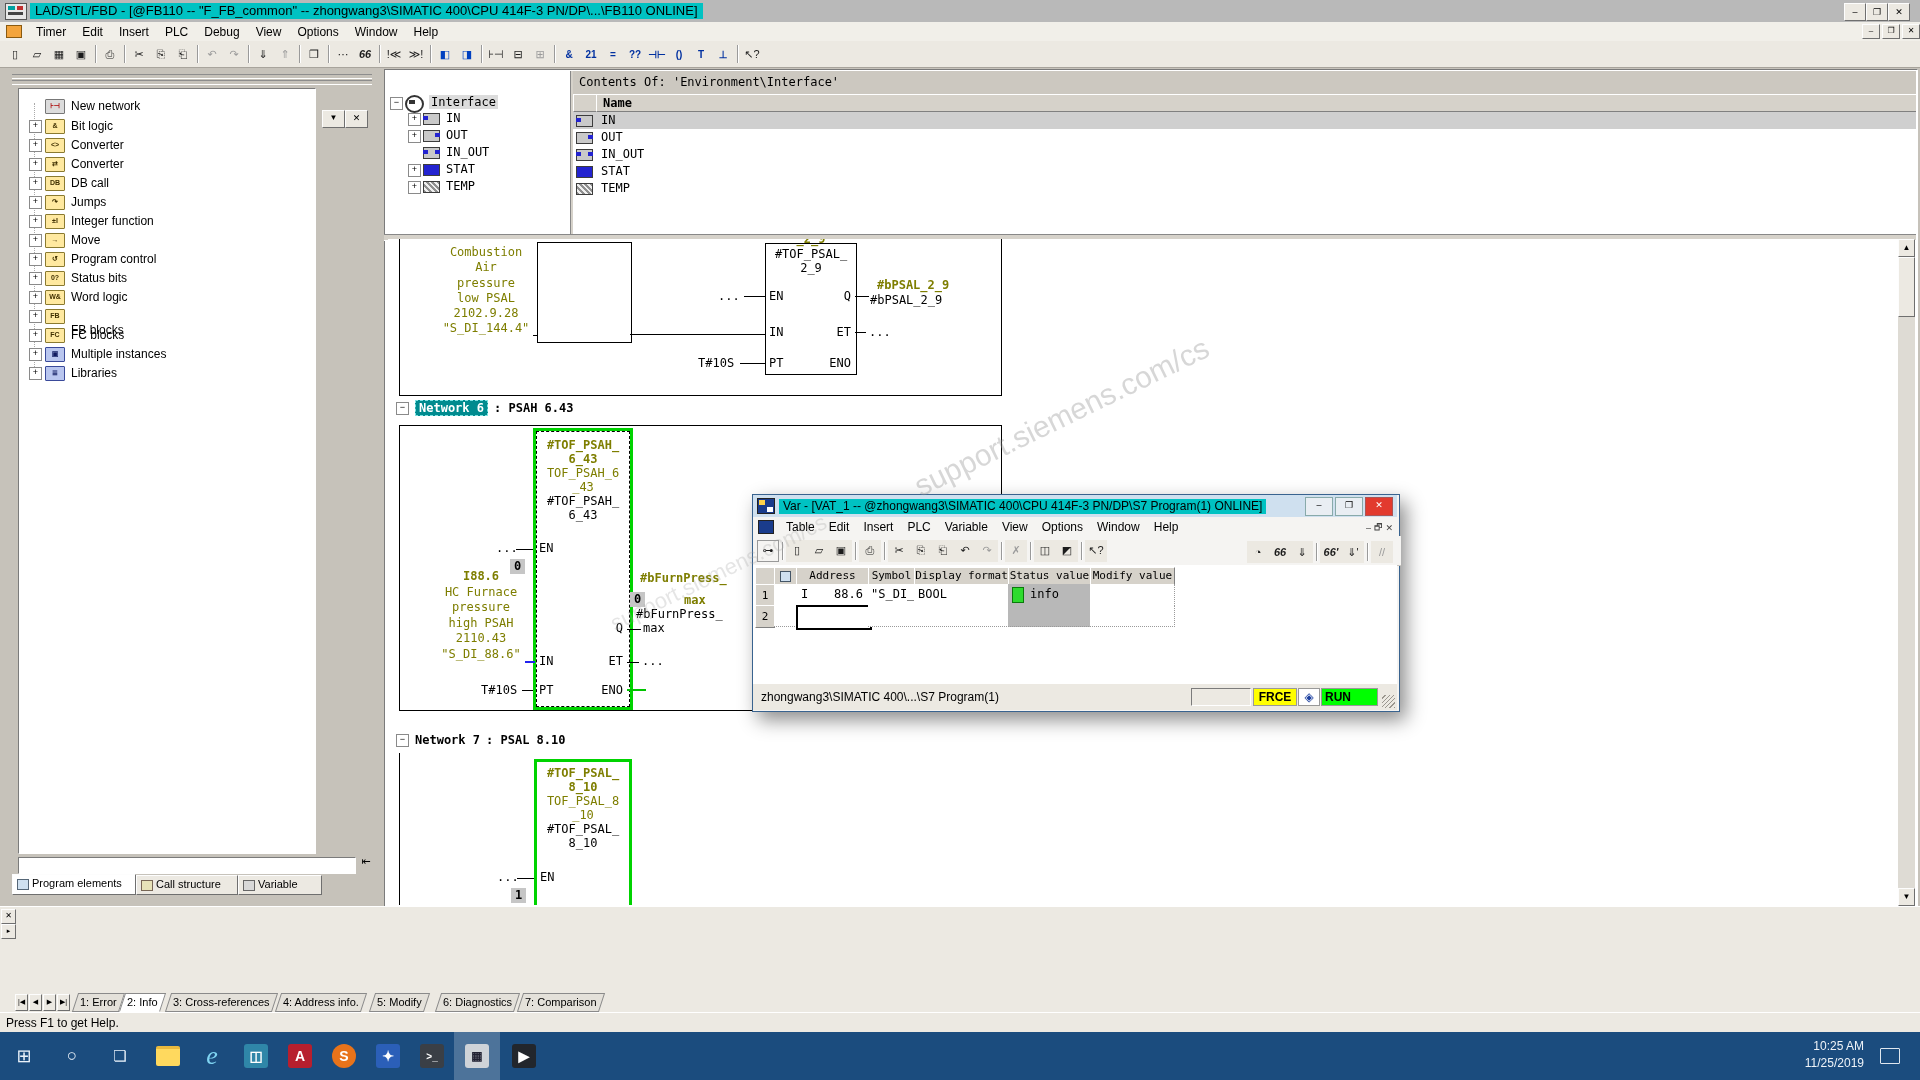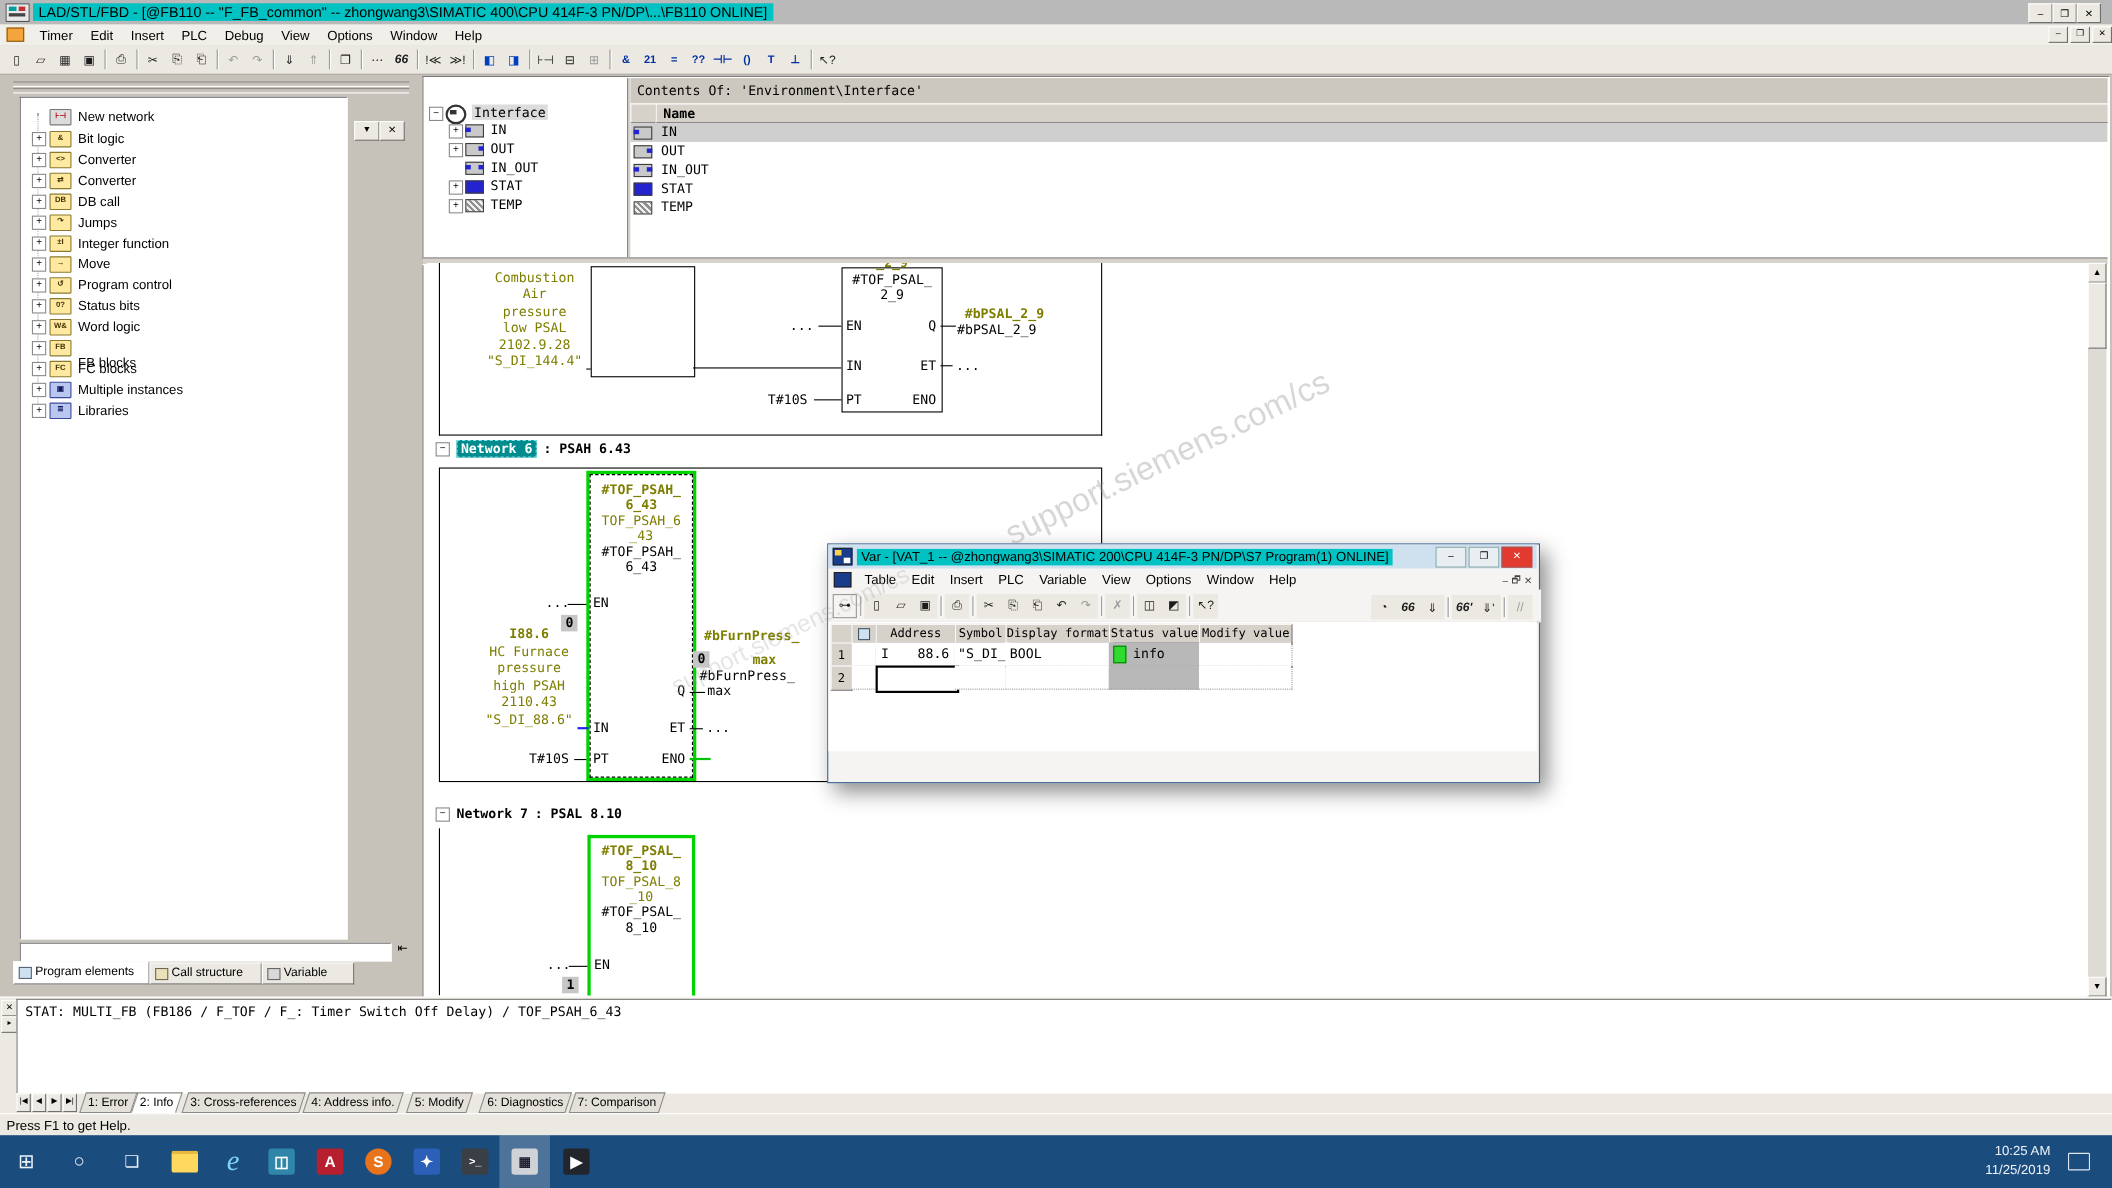--- a/index.html
+++ b/index.html
@@ -417,21 +417,21 @@
   <div class="bv abs" style="left:0;top:18px;width:15px;height:58px"></div>
   <div class="bv abs ctr" style="left:0;top:649px;width:15px;height:16px;font-size:8px;line-height:15px">▼</div>
 </div>
 
 <div class="abs" style="left:752px;top:494px;width:646px;height:216px;background:#f5f4f2;border:1px solid #39638f;box-shadow:6px 8px 18px rgba(0,0,0,.45);z-index:40">
   <div class="abs flexc" style="left:0;top:0;width:644px;height:22px;background:#cfe0ef">
     <div style="width:16px;height:14px;margin:0 4px;position:relative;background:#1a3c8c;border:1px solid #222">
       <div class="abs" style="left:1px;top:1px;width:6px;height:5px;background:#ffd24a"></div>
       <div class="abs" style="right:1px;bottom:1px;width:6px;height:5px;background:#fff"></div>
     </div>
-    <span style="background:#00c2c2;padding:0 4px;font-size:12px;line-height:15px;white-space:nowrap">Var - [VAT_1 -- @zhongwang3\SIMATIC 200\CPU 414F-3 PN/DP\S7 Program(1)  ONLINE]</span>
+    <span style="background:#00c2c2;padding:0 4px;font-size:12px;line-height:15px;white-space:nowrap">Var - [VAT_1 -- @zhongwang3\SIMATIC 400\CPU 414F-3 PN/DP\S7 Program(1)  ONLINE]</span>
     <div class="abs flexc" style="right:4px;top:2px;gap:2px">
       <div style="width:26px;height:17px;border:1px solid #8aa;background:#e9eef3;text-align:center;font-size:9px;line-height:15px">–</div>
       <div style="width:26px;height:17px;border:1px solid #8aa;background:#e9eef3;text-align:center;font-size:9px;line-height:15px">❐</div>
       <div style="width:26px;height:17px;border:1px solid #a55;background:#e23a2e;color:#fff;text-align:center;font-size:9px;line-height:15px">✕</div>
     </div>
   </div>
   <div class="abs flexc" style="left:0;top:22px;width:644px;height:19px;background:#f5f4f2">
     <div style="width:14px;height:12px;margin:0 5px;background:#1a3c8c;border:1px solid #222"></div>
     <span style="padding:0 7px">Table</span>
     <span style="padding:0 7px">Edit</span>
@@ -508,31 +508,37 @@
 
     <div class="vhead" style="left:2px;top:40px;width:18px;height:21px;line-height:21px">2</div>
     <div class="vcol" style="left:21px;top:40px;width:22px;height:21px"></div>
     <div class="vcol" style="left:43px;top:40px;width:72px;height:21px;border:2px solid #000"></div>
     <div class="vcol" style="left:115px;top:40px;width:46px;height:21px"></div>
     <div class="vcol" style="left:161px;top:40px;width:94px;height:21px"></div>
     <div class="vcol" style="left:255px;top:40px;width:82px;height:21px;background:#b8b8b8"></div>
     <div class="vcol" style="left:337px;top:40px;width:84px;height:21px"></div>
   </div>
 
+  <div class="abs" style="left:0;top:188px;width:644px;height:26px;background:#ece9e2;border-top:1px solid #fff">
+    <span class="abs" style="left:8px;top:6px">zhongwang3\SIMATIC 400\...\S7 Program(1)</span>
+    <div class="abs sk" style="left:438px;top:4px;width:58px;height:16px"></div>
+    <div class="abs b" style="left:500px;top:4px;width:42px;height:16px;line-height:16px;text-align:center;background:#ffff00;border:1px solid #999">FRCE</div>
+    <div class="abs" style="left:545px;top:4px;width:20px;height:16px;line-height:16px;text-align:center;color:#1b3f9f;background:#fff;border:1px solid #999">◈</div>
+    <div class="abs b" style="left:568px;top:4px;width:52px;height:16px;line-height:16px;padding-left:3px;background:#00ff00;border:1px solid #999">RUN</div>
+    <div class="abs" style="right:2px;bottom:2px;width:13px;height:13px;background:
+      repeating-linear-gradient(135deg,#ece9e2 0 2px,#9a968e 2px 3px)"></div>
+  </div>
 </div>
 
 <div class="wm" style="left:900px;top:400px;font-size:30px">support.siemens.com/cs</div>
 <div class="wm" style="left:600px;top:560px;font-size:22px;color:rgba(160,160,160,.28)">support.siemens.com/cs</div>
 
 <div class="abs" style="left:0;top:906px;width:1920px;height:106px;background:#ece9e2;border-top:1px solid #fff">
   <div class="abs bv ctr" style="left:1px;top:2px;width:13px;height:13px;font-size:8px;line-height:12px">✕</div>
   <div class="abs bv ctr" style="left:1px;top:17px;width:13px;height:13px;font-size:7px;line-height:12px">▸</div>
-  <div class="abs sk" style="left:15px;top:1px;width:1903px;height:84px;background:#fff;overflow:hidden">
-    <span class="abs mono" style="left:7px;top:4px;white-space:pre">STAT: MULTI_FB (FB186 / F_TOF / F_: Timer Switch Off Delay) / TOF_PSAH_6_43</span>
-  </div>
   <div class="abs flexc" style="left:15px;top:87px;gap:1px">
     <div class="bv ctr" style="width:11px;height:15px;font-size:7px;line-height:14px">|◀</div>
     <div class="bv ctr" style="width:11px;height:15px;font-size:7px;line-height:14px">◀</div>
     <div class="bv ctr" style="width:11px;height:15px;font-size:7px;line-height:14px">▶</div>
     <div class="bv ctr" style="width:11px;height:15px;font-size:7px;line-height:14px">▶|</div>
   </div>
   <div class="tab-skew" style="left:75px;top:86px">
       <span>1: Error</span>
     </div>
   <div class="tab-skew active" style="left:122px;top:86px">

